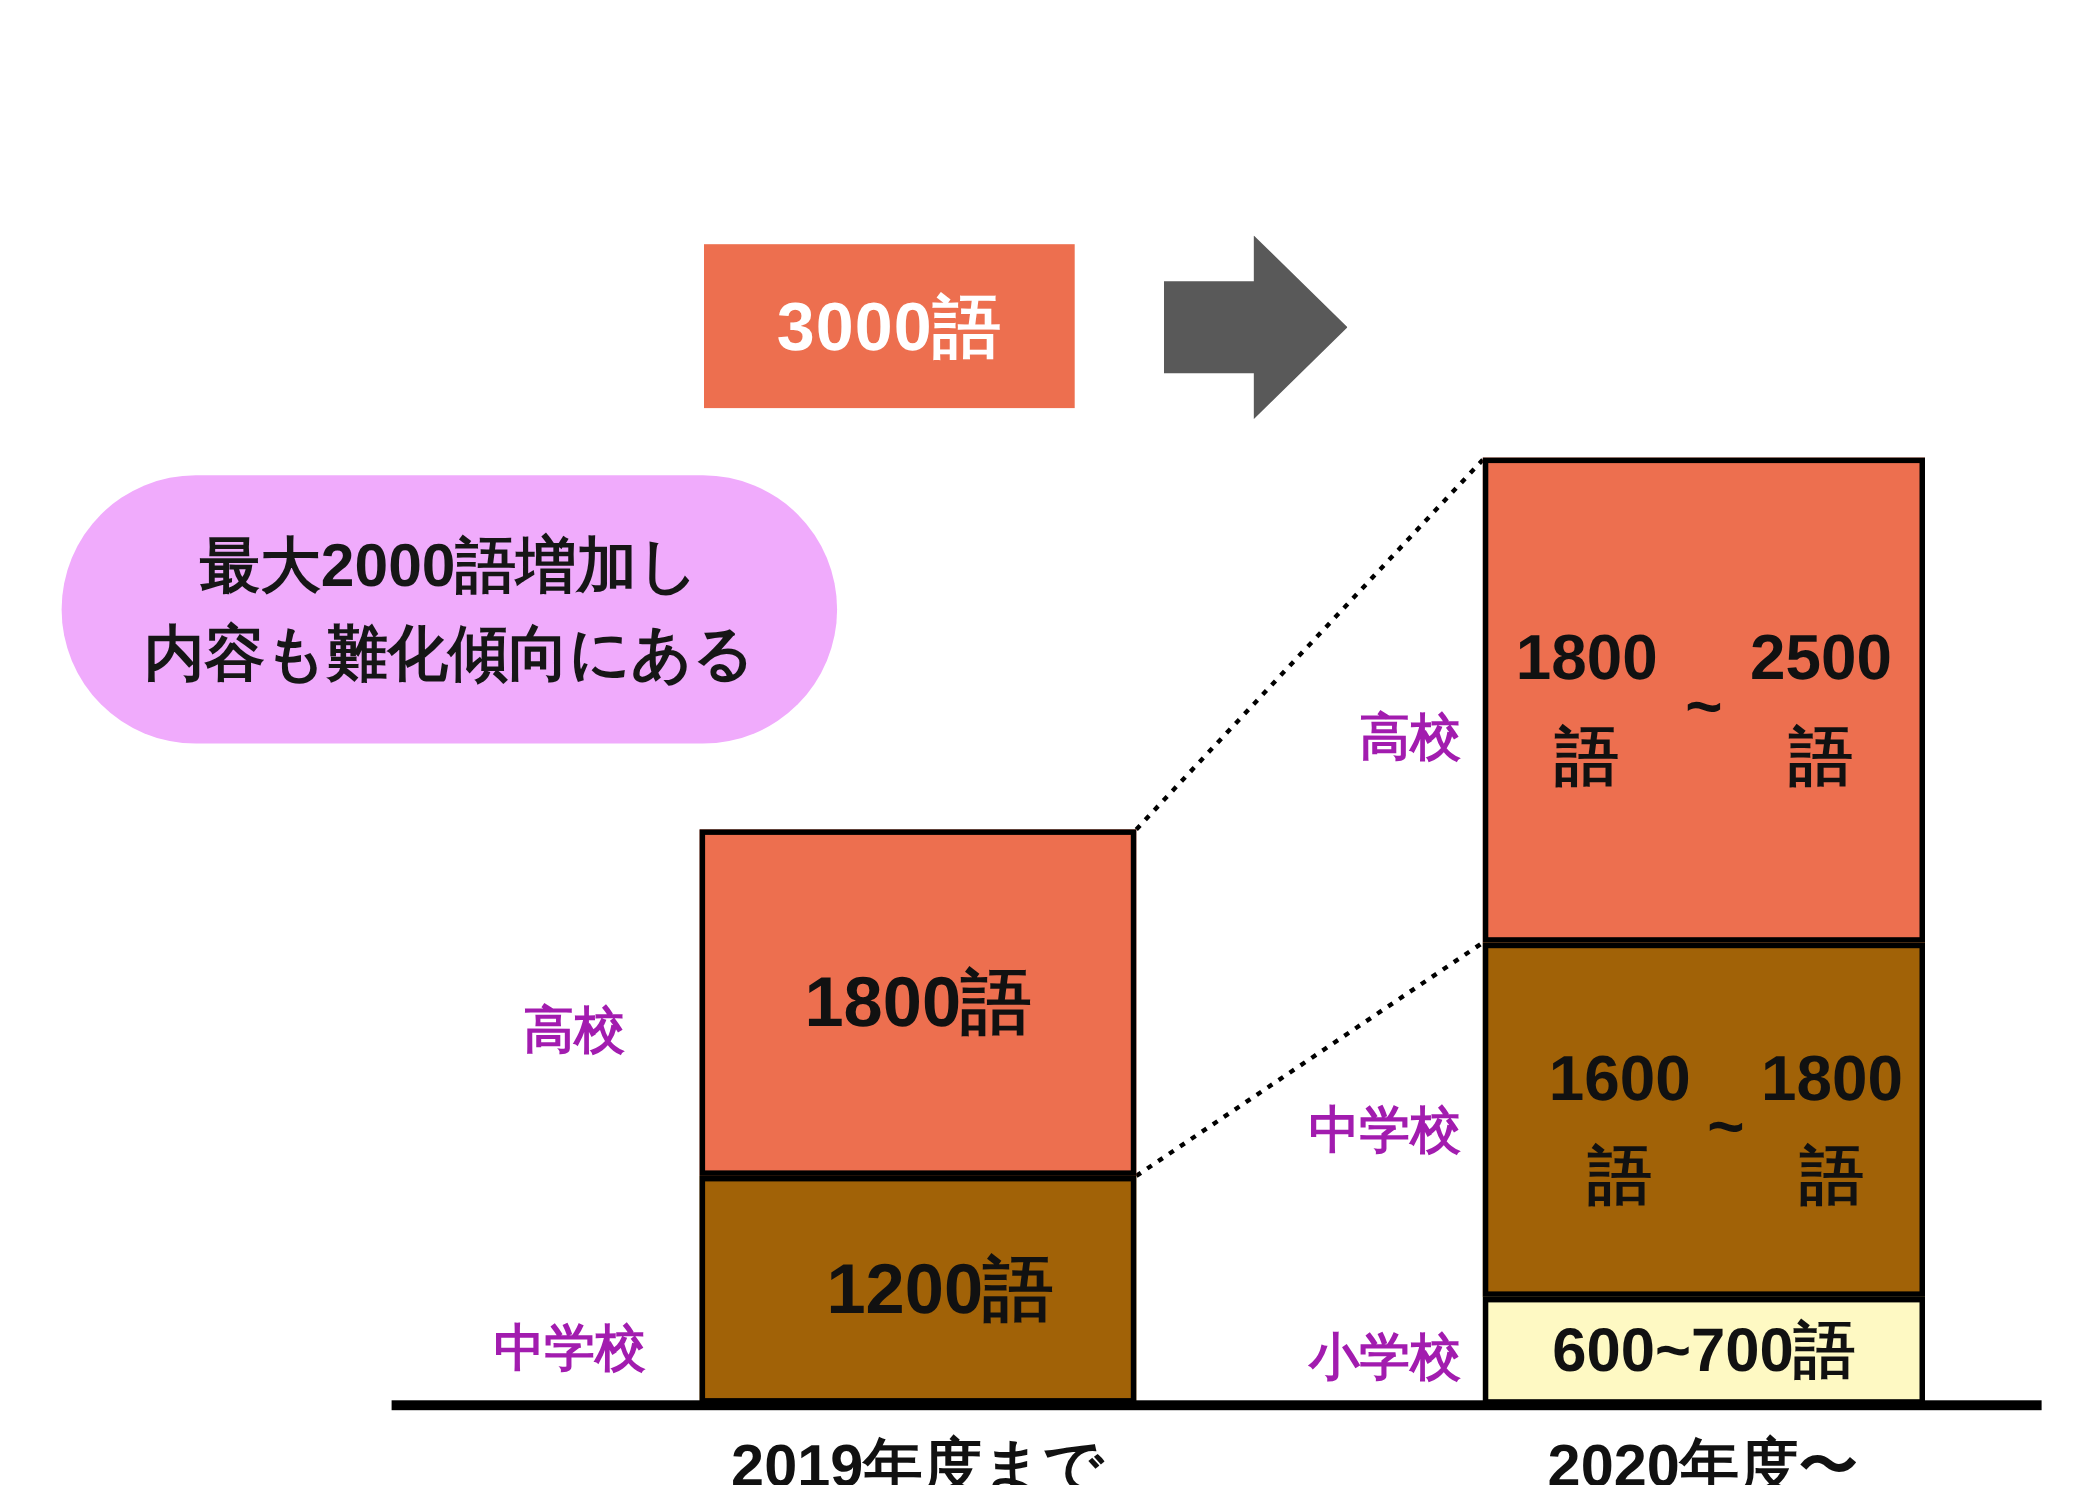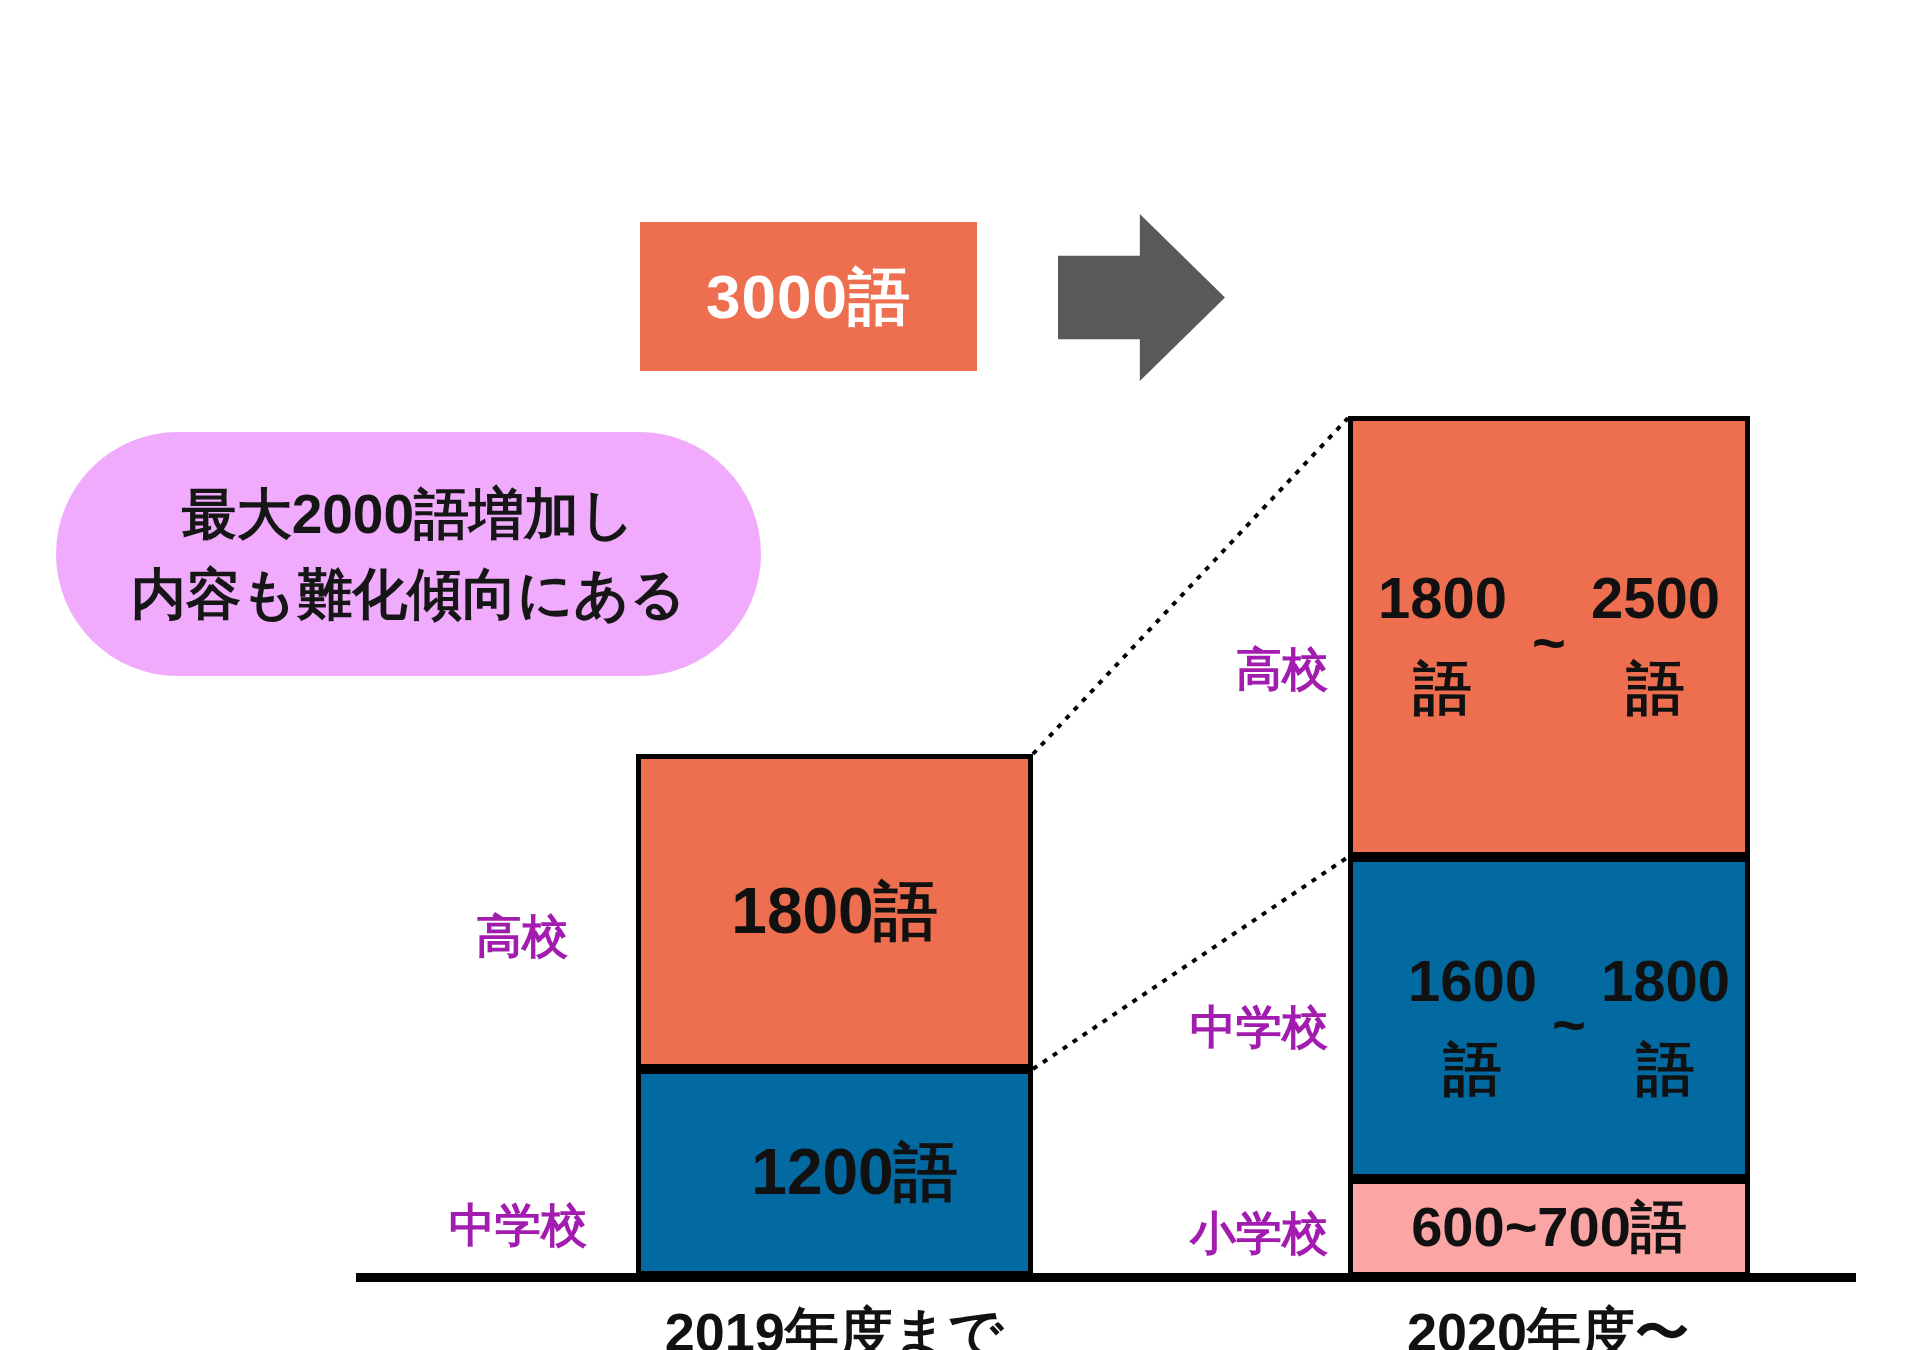--- a/index.html
+++ b/index.html
@@ -58,22 +58,22 @@
     border: 5px solid #000000;
     display: flex;
     flex-direction: row;
     align-items: center;
     justify-content: center;
     text-align: center;
     color: #111111;
     font-weight: 700;
   }
   .seg.orange { background: #ED6F4F; }
-  .seg.salmon { background: #0369a1; padding-left: 40px; }
-  .seg.yellow { background: #fca5a5; }
+  .seg.salmon { background: #a16207; padding-left: 40px; }
+  .seg.yellow { background: #fef9c3; }
 
   .seg .line { display: block; }
 
   
   #lseg-high { left: 636px; top: 715px;  width: 397px; height: 315px; font-size: 64px; }
   #lseg-mid  { left: 636px; top: 1030px; width: 397px; height: 207px; font-size: 64px; }
 
   
   #rseg-high { left: 1348px; top: 377px;  width: 402px; height: 441px; font-size: 58px; line-height: 90px; padding-top: 12px; }
   #rseg-mid  { left: 1348px; top: 818px;  width: 402px; height: 322px; font-size: 58px; line-height: 88px; padding-top: 14px; }

